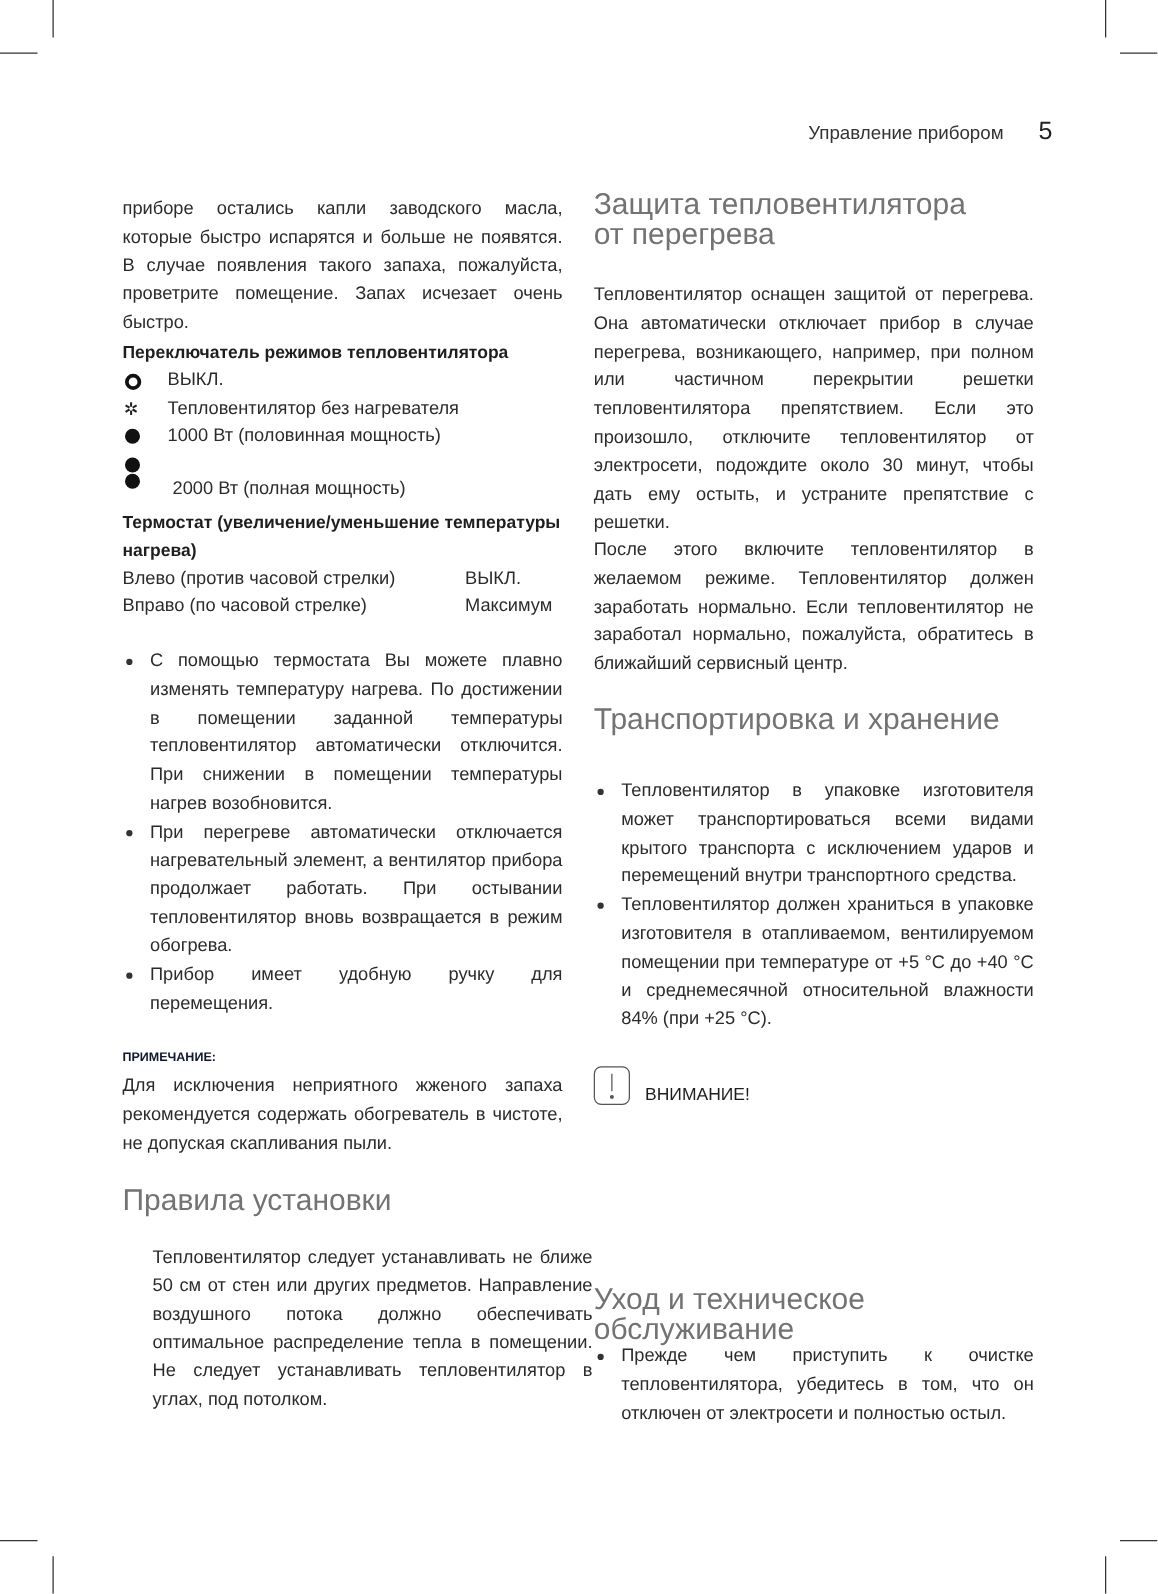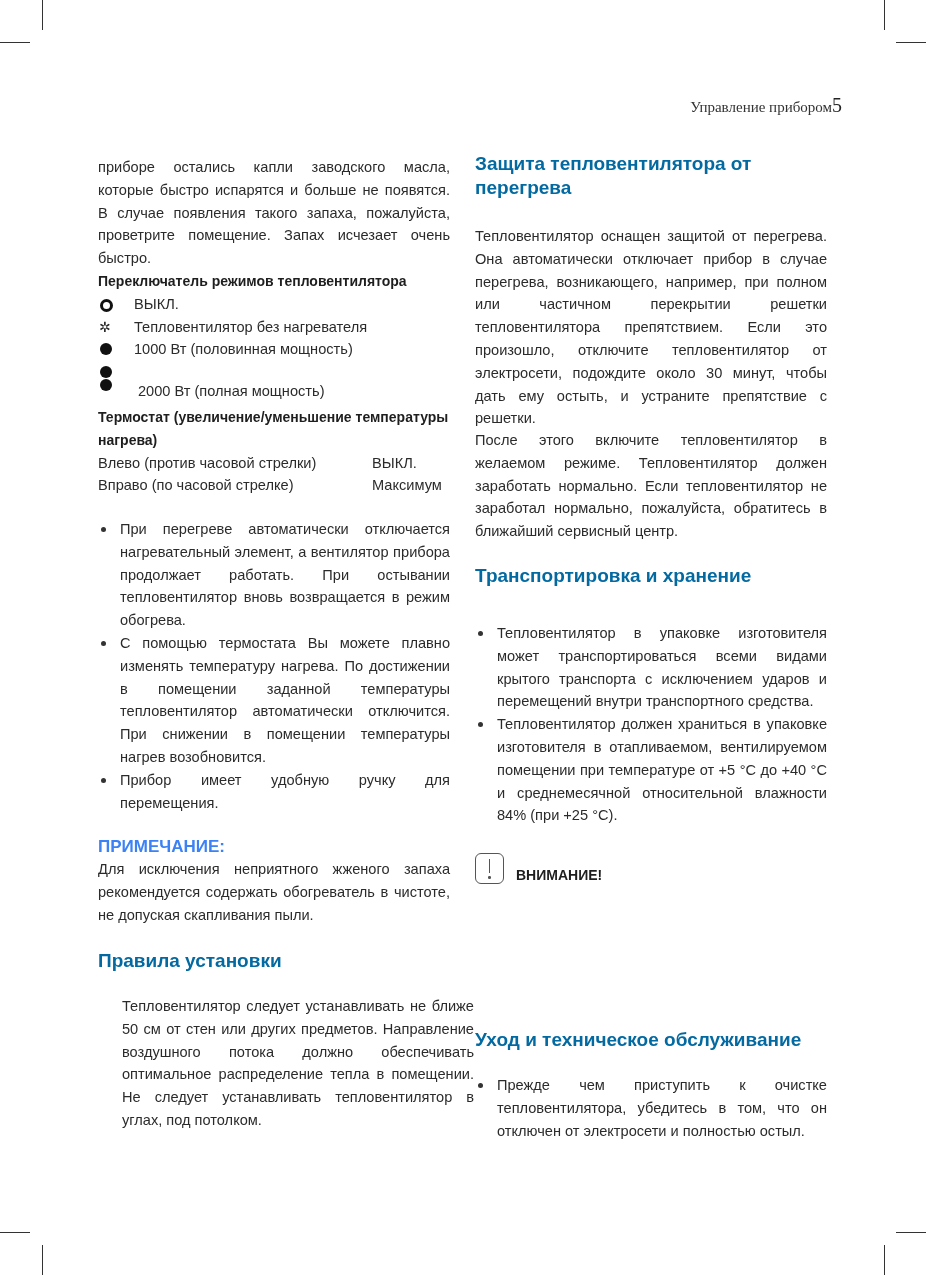--- a/index.html
+++ b/index.html
@@ -3,33 +3,33 @@
 <meta charset="utf-8">
 <style>
   html, body { margin: 0; padding: 0; background: #ffffff; }
   body {
     width: 926px; height: 1275px; position: relative; overflow: hidden;
     font-family: "Liberation Sans", sans-serif; color: #2b2b2b;
   }
   .crop { position: absolute; background: #333; }
   .header {
     position: absolute; top: 94px; right: 84px;
-    display: flex; align-items: baseline;  font-family: Liberation Serif, serif;
+    display: flex; align-items: baseline; gap: 28px;
   }
   .header-title { font-size: 15px; color: #333; }
   .page-num { font-size: 20px; color: #222; font-weight: normal; }
 
   .col { position: absolute; top: 0; width: 352px; }
   .col-left { left: 98px; }
   .col-right { left: 475px; }
 
   p, li, .row { font-size: 14.6px; line-height: 22.8px; margin: 0; text-align: justify; }
   .sub { font-weight: bold; font-size: 14px; line-height: 22.8px; color: #1e1e1e; }
-  h2 { font-size: 19px; font-weight: bold; color: #0369a1; margin: 0; line-height: 24px; }
-  .note-title { font-weight: bold; font-size: 17px; color: #3b82f6; line-height: 22px; }
+  h2 { font-size: 24px; font-weight: normal; color: #737373; margin: 0; line-height: 24px; }
+  .note-title { font-weight: bold; font-size: 10px; color: #0f172a; line-height: 22px; }
 
   ul.bullets { list-style: none; margin: 0; padding: 0; }
   ul.bullets li { position: relative; padding-left: 22px; }
   ul.bullets li::before {
     content: ""; position: absolute; left: 3px; top: 9px;
     width: 5px; height: 5px; border-radius: 50%; background: #333;
   }
 
   .modes { margin: 0; padding: 0; list-style: none; }
   .mode { display: flex; align-items: flex-start; font-size: 14.6px; line-height: 22.8px; position: relative; }
@@ -42,21 +42,21 @@
   .thermo { display: flex; justify-content: space-between; font-size: 14.6px; line-height: 22.8px; }
   .thermo .v { width: 78px; }
 
   .warn { display: flex; align-items: flex-end; gap: 12px; }
   .warn-box {
     width: 29px; height: 31px; border: 1.5px solid #555; border-radius: 6px;
     position: relative; box-sizing: border-box;
   }
   .warn-box::before { content: ""; position: absolute; left: 12.5px; top: 5px; width: 1.5px; height: 14px; background: #555; }
   .warn-box::after { content: ""; position: absolute; left: 12px; top: 22px; width: 2.5px; height: 2.5px; background: #555; border-radius: 50%; }
-  .warn-title { font-weight: bold; font-size: 14px; color: #1e1e1e; line-height: 18px; }
+  .warn-title { font-weight: normal; font-size: 14px; color: #1e1e1e; line-height: 18px; }
 </style>
 </head>
 <body>
 
 <div class="crop" style="left:42px;top:0;width:1px;height:30px;"></div>
 <div class="crop" style="left:0;top:42px;width:30px;height:1px;"></div>
 <div class="crop" style="left:884px;top:0;width:1px;height:30px;"></div>
 <div class="crop" style="left:896px;top:42px;width:30px;height:1px;"></div>
 <div class="crop" style="left:0;top:1232px;width:30px;height:1px;"></div>
 <div class="crop" style="left:42px;top:1245px;width:1px;height:30px;"></div>
@@ -108,22 +108,22 @@
       <span>Влево (против часовой стрелки)</span>
       <span class="v">ВЫКЛ.</span>
     </div>
     <div class="thermo">
       <span>Вправо (по часовой стрелке)</span>
       <span class="v" style="width:78px;">Максимум</span>
     </div>
   </div>
 
   <ul class="bullets" style="position:absolute;top:518px;width:352px;">
+    <li>С помощью термостата Вы можете плавно изменять температуру нагрева. По достижении в помещении заданной температуры тепловентилятор автоматически отключится. При снижении в помещении температуры нагрев возобновится.</li>
     <li>При перегреве автоматически отключается нагревательный элемент, а вентилятор прибора продолжает работать. При остывании тепловентилятор вновь возвращается в режим обогрева.</li>
-    <li>С помощью термостата Вы можете плавно изменять температуру нагрева. По достижении в помещении заданной температуры тепловентилятор автоматически отключится. При снижении в помещении температуры нагрев возобновится.</li>
     <li>Прибор имеет удобную ручку для перемещения.</li>
   </ul>
 
   <div style="position:absolute;top:836px;width:352px;">
     <div class="note-title">ПРИМЕЧАНИЕ:</div>
     <p>Для исключения неприятного жженого запаха рекомендуется содержать обогреватель в чистоте, не допуская скапливания пыли.</p>
   </div>
 
   <h2 style="position:absolute;top:949px;">Правила установки</h2>
   <p style="position:absolute;top:995px;width:352px;margin-left:24px;">Тепловентилятор следует устанавливать не ближе 50 см от стен или других предметов. Направление воздушного потока должно обеспечивать оптимальное распределение тепла в помещении. Не следует устанавливать тепловентилятор в углах, под потолком.</p>

